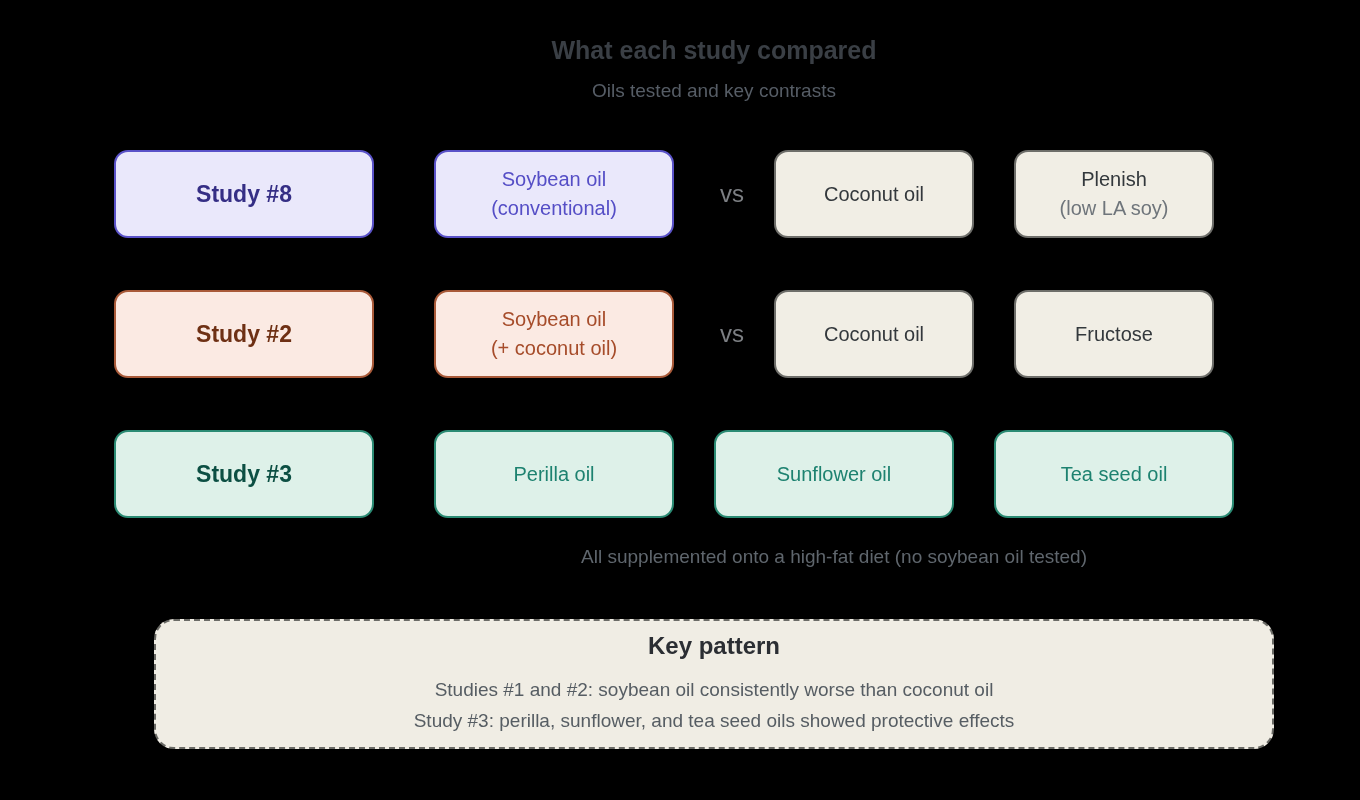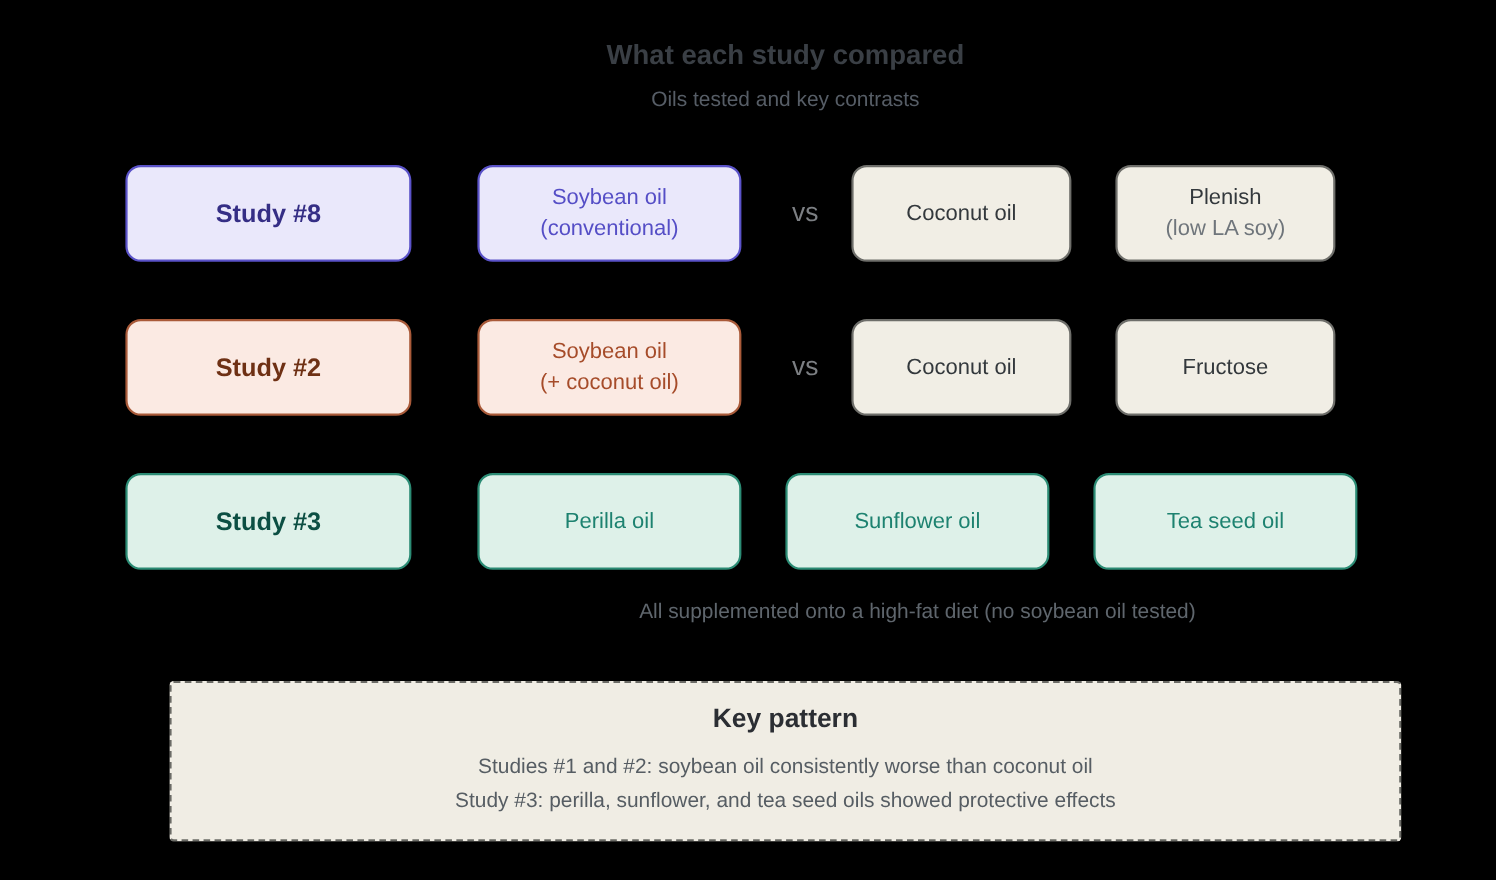--- a/index.html
+++ b/index.html
@@ -91,25 +91,25 @@
     position: absolute;
     left: 400px; top: 546px;
     width: 800px;
     text-align: center;
     font-size: 19px;
     color: #5f666d;
   }
   .keybox {
     position: absolute;
     left: 120px; top: 619px;
-    width: 1120px; height: 146px;
+    width: 1120px; height: 130px;
     box-sizing: border-box;
     background: #f0ede4;
     border: 2px dashed #6b6b66;
-    border-radius: 4px;
+    border-radius: 20px;
     display: flex;
     flex-direction: column;
     align-items: center;
     justify-content: center;
     text-align: center;
   }
   .keybox .kh {
     font-size: 24px;
     font-weight: bold;
     color: #2b2e33;

